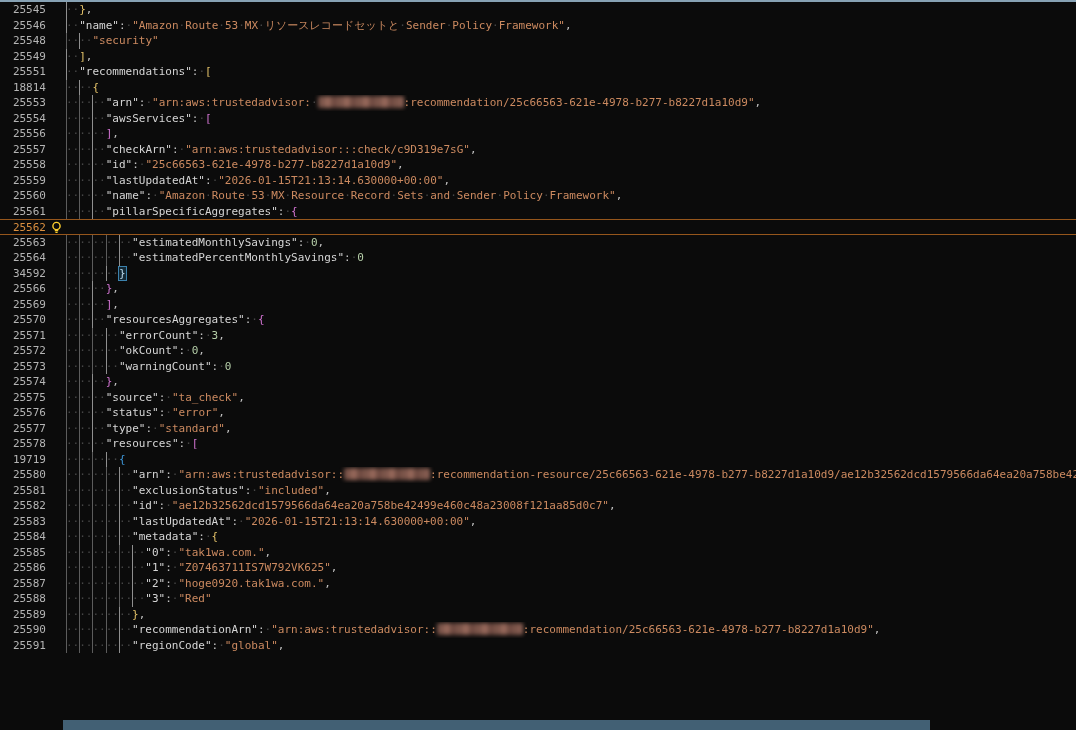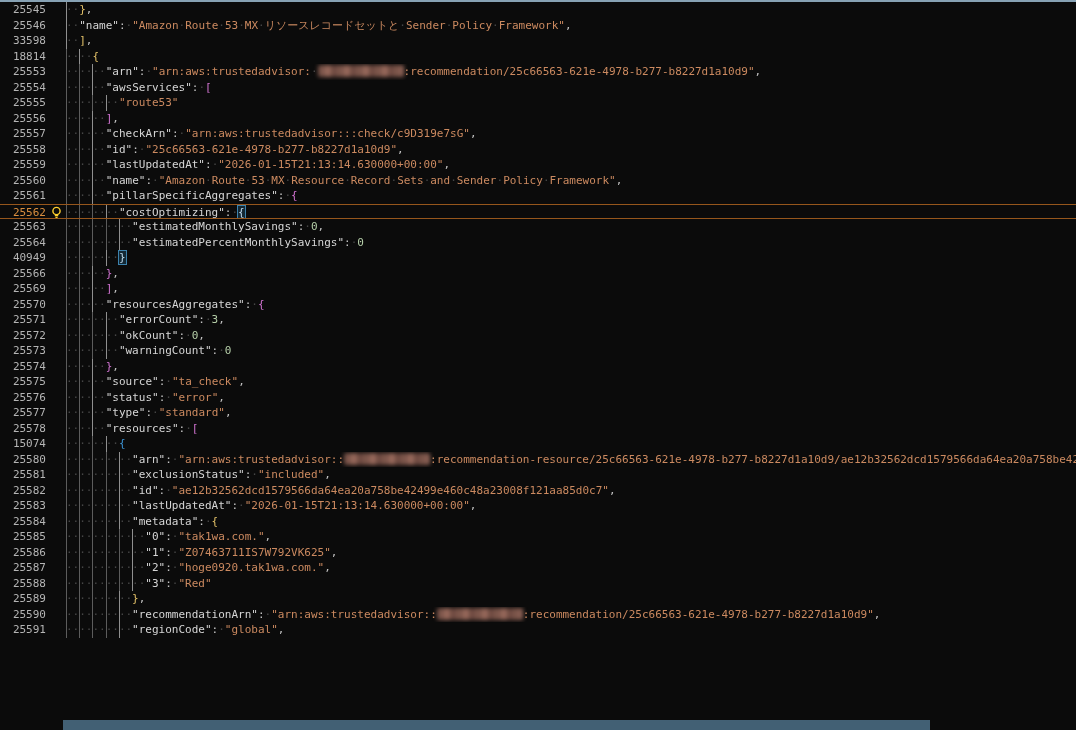--- a/index.html
+++ b/index.html
@@ -21,21 +21,21 @@
     overflow:hidden;
     box-sizing:border-box;
   }
   .gutter{
     flex:0 0 46px;width:46px;
     text-align:right;
     color:var(--c-gutter,#b5b5b5);
     user-select:none;
   }
   .content{margin-left:20px;white-space:pre;}
-  .row.cur{border-top:1px solid var(--c-curborder,#96561c);border-bottom:1px solid var(--c-curborder,#96561c);}
+  .row.cur{border-top:1px solid var(--c-curborder,#96561c);border-bottom:1px solid var(--c-curborder,#96561c);flex-direction:column;}
   .row.cur .gutter{color:var(--c-guttercur,#d98e3f);}
   .iw{display:inline-block;width:1ch;color:var(--c-dots,#464646);}
   .iw.g{box-shadow:inset 1px 0 0 var(--c-guide,#5c5c5c);}
   .iw.gi{box-shadow:inset 1px 0 0 var(--c-guidebright,#8f8f8f);}
   .ws{color:var(--c-dots,#464646);}
   .tk-key{color:var(--c-key,#d6d6d6);}
   .tk-pun{color:var(--c-punct,#c2c2c2);}
   .tk-str{color:var(--c-string,#cc8a60);}
   .tk-num{color:var(--c-number,#b5cea8);}
   .tk-b1{color:var(--c-gold,#e2c068);}
@@ -61,51 +61,52 @@
   }
 </style>
 </head>
 <body>
 
 <div id="screen" style="--c-bg: #0b0b0b; --c-topline: #9dbdd2; --c-gutter: #b5b5b5; --c-guttercur: #d98e3f; --c-curborder: #96561c; --c-key: #d6d6d6; --c-punct: #c2c2c2; --c-string: #cc8a60; --c-number: #b5cea8; --c-gold: #e2c068; --c-orchid: #d173d1; --c-blue: #3d95d6; --c-dots: #464646; --c-guide: #5c5c5c; --c-guidebright: #8f8f8f; --c-match: #3c82ad; --c-bulb: #ffd02e; --c-scrollbar: #6495b4;">
   <div id="topline"></div>
   <div id="lines">
       <div class="row"><span class="gutter">25545</span><span class="content"><span class="iw g gi">·</span><span class="iw">·</span><span class="tk-b1">}</span><span class="tk-pun">,</span></span></div>
       <div class="row"><span class="gutter">25546</span><span class="content"><span class="iw g gi">·</span><span class="iw">·</span><span class="tk-key">"name"</span><span class="tk-pun">:<span class="ws">·</span></span><span class="tk-str">"Amazon<span class="ws">·</span>Route<span class="ws">·</span>53<span class="ws">·</span>MX<span class="ws">·</span>リソースレコードセットと<span class="ws">·</span>Sender<span class="ws">·</span>Policy<span class="ws">·</span>Framework"</span><span class="tk-pun">,</span></span></div>
-      <div class="row"><span class="gutter">33598</span><span class="content"><span class="iw g gi">·</span><span class="iw">·</span><span class="tk-b1">]</span><span class="tk-pun">,</span></span></div>
+      <div class="row"><span class="gutter">25548</span><span class="content"><span class="iw g">·</span><span class="iw">·</span><span class="iw g gi">·</span><span class="iw">·</span><span class="tk-str">"security"</span></span></div>
+      <div class="row"><span class="gutter">25549</span><span class="content"><span class="iw g gi">·</span><span class="iw">·</span><span class="tk-b1">]</span><span class="tk-pun">,</span></span></div>
+      <div class="row"><span class="gutter">25551</span><span class="content"><span class="iw g gi">·</span><span class="iw">·</span><span class="tk-key">"recommendations"</span><span class="tk-pun">:<span class="ws">·</span></span><span class="tk-b1">[</span></span></div>
       <div class="row"><span class="gutter">18814</span><span class="content"><span class="iw g">·</span><span class="iw">·</span><span class="iw g gi">·</span><span class="iw">·</span><span class="tk-b1">{</span></span></div>
       <div class="row"><span class="gutter">25553</span><span class="content"><span class="iw g">·</span><span class="iw">·</span><span class="iw g">·</span><span class="iw">·</span><span class="iw g gi">·</span><span class="iw">·</span><span class="tk-key">"arn"</span><span class="tk-pun">:<span class="ws">·</span></span><span class="tk-str">"arn:aws:trustedadvisor:<span class="ws">·</span></span><span class="tk-red"></span><span class="tk-str">:recommendation/25c66563-621e-4978-b277-b8227d1a10d9"</span><span class="tk-pun">,</span></span></div>
       <div class="row"><span class="gutter">25554</span><span class="content"><span class="iw g">·</span><span class="iw">·</span><span class="iw g">·</span><span class="iw">·</span><span class="iw g gi">·</span><span class="iw">·</span><span class="tk-key">"awsServices"</span><span class="tk-pun">:<span class="ws">·</span></span><span class="tk-b2">[</span></span></div>
-      <div class="row"><span class="gutter">25555</span><span class="content"><span class="iw g">·</span><span class="iw">·</span><span class="iw g">·</span><span class="iw">·</span><span class="iw g">·</span><span class="iw">·</span><span class="iw g gi">·</span><span class="iw">·</span><span class="tk-str">"route53"</span></span></div>
       <div class="row"><span class="gutter">25556</span><span class="content"><span class="iw g">·</span><span class="iw">·</span><span class="iw g">·</span><span class="iw">·</span><span class="iw g gi">·</span><span class="iw">·</span><span class="tk-b2">]</span><span class="tk-pun">,</span></span></div>
       <div class="row"><span class="gutter">25557</span><span class="content"><span class="iw g">·</span><span class="iw">·</span><span class="iw g">·</span><span class="iw">·</span><span class="iw g gi">·</span><span class="iw">·</span><span class="tk-key">"checkArn"</span><span class="tk-pun">:<span class="ws">·</span></span><span class="tk-str">"arn:aws:trustedadvisor:::check/c9D319e7sG"</span><span class="tk-pun">,</span></span></div>
       <div class="row"><span class="gutter">25558</span><span class="content"><span class="iw g">·</span><span class="iw">·</span><span class="iw g">·</span><span class="iw">·</span><span class="iw g gi">·</span><span class="iw">·</span><span class="tk-key">"id"</span><span class="tk-pun">:<span class="ws">·</span></span><span class="tk-str">"25c66563-621e-4978-b277-b8227d1a10d9"</span><span class="tk-pun">,</span></span></div>
       <div class="row"><span class="gutter">25559</span><span class="content"><span class="iw g">·</span><span class="iw">·</span><span class="iw g">·</span><span class="iw">·</span><span class="iw g gi">·</span><span class="iw">·</span><span class="tk-key">"lastUpdatedAt"</span><span class="tk-pun">:<span class="ws">·</span></span><span class="tk-str">"2026-01-15T21:13:14.630000+00:00"</span><span class="tk-pun">,</span></span></div>
       <div class="row"><span class="gutter">25560</span><span class="content"><span class="iw g">·</span><span class="iw">·</span><span class="iw g">·</span><span class="iw">·</span><span class="iw g gi">·</span><span class="iw">·</span><span class="tk-key">"name"</span><span class="tk-pun">:<span class="ws">·</span></span><span class="tk-str">"Amazon<span class="ws">·</span>Route<span class="ws">·</span>53<span class="ws">·</span>MX<span class="ws">·</span>Resource<span class="ws">·</span>Record<span class="ws">·</span>Sets<span class="ws">·</span>and<span class="ws">·</span>Sender<span class="ws">·</span>Policy<span class="ws">·</span>Framework"</span><span class="tk-pun">,</span></span></div>
       <div class="row"><span class="gutter">25561</span><span class="content"><span class="iw g">·</span><span class="iw">·</span><span class="iw g">·</span><span class="iw">·</span><span class="iw g gi">·</span><span class="iw">·</span><span class="tk-key">"pillarSpecificAggregates"</span><span class="tk-pun">:<span class="ws">·</span></span><span class="tk-b2">{</span></span></div>
       <div class="row cur"><span class="gutter">25562</span><span id="bulb"><svg width="13" height="13" viewBox="0 0 13 13">
             <circle cx="6.5" cy="5" r="3.6" fill="none" stroke="#ffd02e" stroke-width="1.4"></circle>
             <line x1="4.8" y1="9.6" x2="8.2" y2="9.6" stroke="#ffd02e" stroke-width="1.4"></line>
             <line x1="5.4" y1="11.4" x2="7.6" y2="11.4" stroke="#ffd02e" stroke-width="1.2"></line>
           </svg></span><span class="content"><span class="iw g">·</span><span class="iw">·</span><span class="iw g">·</span><span class="iw">·</span><span class="iw g">·</span><span class="iw">·</span><span class="iw g gi">·</span><span class="iw">·</span><span class="tk-key">"costOptimizing"</span><span class="tk-pun">:<span class="ws">·</span></span><span class="tk-bm">{</span></span></div>
       <div class="row"><span class="gutter">25563</span><span class="content"><span class="iw g">·</span><span class="iw">·</span><span class="iw g">·</span><span class="iw">·</span><span class="iw g">·</span><span class="iw">·</span><span class="iw g">·</span><span class="iw">·</span><span class="iw g gi">·</span><span class="iw">·</span><span class="tk-key">"estimatedMonthlySavings"</span><span class="tk-pun">:<span class="ws">·</span></span><span class="tk-num">0</span><span class="tk-pun">,</span></span></div>
       <div class="row"><span class="gutter">25564</span><span class="content"><span class="iw g">·</span><span class="iw">·</span><span class="iw g">·</span><span class="iw">·</span><span class="iw g">·</span><span class="iw">·</span><span class="iw g">·</span><span class="iw">·</span><span class="iw g gi">·</span><span class="iw">·</span><span class="tk-key">"estimatedPercentMonthlySavings"</span><span class="tk-pun">:<span class="ws">·</span></span><span class="tk-num">0</span></span></div>
-      <div class="row"><span class="gutter">40949</span><span class="content"><span class="iw g">·</span><span class="iw">·</span><span class="iw g">·</span><span class="iw">·</span><span class="iw g">·</span><span class="iw">·</span><span class="iw g gi">·</span><span class="iw">·</span><span class="tk-bm">}</span></span></div>
+      <div class="row"><span class="gutter">34592</span><span class="content"><span class="iw g">·</span><span class="iw">·</span><span class="iw g">·</span><span class="iw">·</span><span class="iw g">·</span><span class="iw">·</span><span class="iw g gi">·</span><span class="iw">·</span><span class="tk-bm">}</span></span></div>
       <div class="row"><span class="gutter">25566</span><span class="content"><span class="iw g">·</span><span class="iw">·</span><span class="iw g">·</span><span class="iw">·</span><span class="iw g gi">·</span><span class="iw">·</span><span class="tk-b2">}</span><span class="tk-pun">,</span></span></div>
       <div class="row"><span class="gutter">25569</span><span class="content"><span class="iw g">·</span><span class="iw">·</span><span class="iw g">·</span><span class="iw">·</span><span class="iw g gi">·</span><span class="iw">·</span><span class="tk-b2">]</span><span class="tk-pun">,</span></span></div>
       <div class="row"><span class="gutter">25570</span><span class="content"><span class="iw g">·</span><span class="iw">·</span><span class="iw g">·</span><span class="iw">·</span><span class="iw g gi">·</span><span class="iw">·</span><span class="tk-key">"resourcesAggregates"</span><span class="tk-pun">:<span class="ws">·</span></span><span class="tk-b2">{</span></span></div>
       <div class="row"><span class="gutter">25571</span><span class="content"><span class="iw g">·</span><span class="iw">·</span><span class="iw g">·</span><span class="iw">·</span><span class="iw g">·</span><span class="iw">·</span><span class="iw g gi">·</span><span class="iw">·</span><span class="tk-key">"errorCount"</span><span class="tk-pun">:<span class="ws">·</span></span><span class="tk-num">3</span><span class="tk-pun">,</span></span></div>
       <div class="row"><span class="gutter">25572</span><span class="content"><span class="iw g">·</span><span class="iw">·</span><span class="iw g">·</span><span class="iw">·</span><span class="iw g">·</span><span class="iw">·</span><span class="iw g gi">·</span><span class="iw">·</span><span class="tk-key">"okCount"</span><span class="tk-pun">:<span class="ws">·</span></span><span class="tk-num">0</span><span class="tk-pun">,</span></span></div>
       <div class="row"><span class="gutter">25573</span><span class="content"><span class="iw g">·</span><span class="iw">·</span><span class="iw g">·</span><span class="iw">·</span><span class="iw g">·</span><span class="iw">·</span><span class="iw g gi">·</span><span class="iw">·</span><span class="tk-key">"warningCount"</span><span class="tk-pun">:<span class="ws">·</span></span><span class="tk-num">0</span></span></div>
       <div class="row"><span class="gutter">25574</span><span class="content"><span class="iw g">·</span><span class="iw">·</span><span class="iw g">·</span><span class="iw">·</span><span class="iw g gi">·</span><span class="iw">·</span><span class="tk-b2">}</span><span class="tk-pun">,</span></span></div>
       <div class="row"><span class="gutter">25575</span><span class="content"><span class="iw g">·</span><span class="iw">·</span><span class="iw g">·</span><span class="iw">·</span><span class="iw g gi">·</span><span class="iw">·</span><span class="tk-key">"source"</span><span class="tk-pun">:<span class="ws">·</span></span><span class="tk-str">"ta_check"</span><span class="tk-pun">,</span></span></div>
       <div class="row"><span class="gutter">25576</span><span class="content"><span class="iw g">·</span><span class="iw">·</span><span class="iw g">·</span><span class="iw">·</span><span class="iw g gi">·</span><span class="iw">·</span><span class="tk-key">"status"</span><span class="tk-pun">:<span class="ws">·</span></span><span class="tk-str">"error"</span><span class="tk-pun">,</span></span></div>
       <div class="row"><span class="gutter">25577</span><span class="content"><span class="iw g">·</span><span class="iw">·</span><span class="iw g">·</span><span class="iw">·</span><span class="iw g gi">·</span><span class="iw">·</span><span class="tk-key">"type"</span><span class="tk-pun">:<span class="ws">·</span></span><span class="tk-str">"standard"</span><span class="tk-pun">,</span></span></div>
       <div class="row"><span class="gutter">25578</span><span class="content"><span class="iw g">·</span><span class="iw">·</span><span class="iw g">·</span><span class="iw">·</span><span class="iw g gi">·</span><span class="iw">·</span><span class="tk-key">"resources"</span><span class="tk-pun">:<span class="ws">·</span></span><span class="tk-b2">[</span></span></div>
-      <div class="row"><span class="gutter">15074</span><span class="content"><span class="iw g">·</span><span class="iw">·</span><span class="iw g">·</span><span class="iw">·</span><span class="iw g">·</span><span class="iw">·</span><span class="iw g gi">·</span><span class="iw">·</span><span class="tk-b3">{</span></span></div>
+      <div class="row"><span class="gutter">19719</span><span class="content"><span class="iw g">·</span><span class="iw">·</span><span class="iw g">·</span><span class="iw">·</span><span class="iw g">·</span><span class="iw">·</span><span class="iw g gi">·</span><span class="iw">·</span><span class="tk-b3">{</span></span></div>
       <div class="row"><span class="gutter">25580</span><span class="content"><span class="iw g">·</span><span class="iw">·</span><span class="iw g">·</span><span class="iw">·</span><span class="iw g">·</span><span class="iw">·</span><span class="iw g">·</span><span class="iw">·</span><span class="iw g gi">·</span><span class="iw">·</span><span class="tk-key">"arn"</span><span class="tk-pun">:<span class="ws">·</span></span><span class="tk-str">"arn:aws:trustedadvisor::</span><span class="tk-red"></span><span class="tk-str">:recommendation-resource/25c66563-621e-4978-b277-b8227d1a10d9/ae12b32562dcd1579566da64ea20a758be42499e460c48a23008f121aa85d0c7"</span></span></div>
       <div class="row"><span class="gutter">25581</span><span class="content"><span class="iw g">·</span><span class="iw">·</span><span class="iw g">·</span><span class="iw">·</span><span class="iw g">·</span><span class="iw">·</span><span class="iw g">·</span><span class="iw">·</span><span class="iw g gi">·</span><span class="iw">·</span><span class="tk-key">"exclusionStatus"</span><span class="tk-pun">:<span class="ws">·</span></span><span class="tk-str">"included"</span><span class="tk-pun">,</span></span></div>
       <div class="row"><span class="gutter">25582</span><span class="content"><span class="iw g">·</span><span class="iw">·</span><span class="iw g">·</span><span class="iw">·</span><span class="iw g">·</span><span class="iw">·</span><span class="iw g">·</span><span class="iw">·</span><span class="iw g gi">·</span><span class="iw">·</span><span class="tk-key">"id"</span><span class="tk-pun">:<span class="ws">·</span></span><span class="tk-str">"ae12b32562dcd1579566da64ea20a758be42499e460c48a23008f121aa85d0c7"</span><span class="tk-pun">,</span></span></div>
       <div class="row"><span class="gutter">25583</span><span class="content"><span class="iw g">·</span><span class="iw">·</span><span class="iw g">·</span><span class="iw">·</span><span class="iw g">·</span><span class="iw">·</span><span class="iw g">·</span><span class="iw">·</span><span class="iw g gi">·</span><span class="iw">·</span><span class="tk-key">"lastUpdatedAt"</span><span class="tk-pun">:<span class="ws">·</span></span><span class="tk-str">"2026-01-15T21:13:14.630000+00:00"</span><span class="tk-pun">,</span></span></div>
       <div class="row"><span class="gutter">25584</span><span class="content"><span class="iw g">·</span><span class="iw">·</span><span class="iw g">·</span><span class="iw">·</span><span class="iw g">·</span><span class="iw">·</span><span class="iw g">·</span><span class="iw">·</span><span class="iw g gi">·</span><span class="iw">·</span><span class="tk-key">"metadata"</span><span class="tk-pun">:<span class="ws">·</span></span><span class="tk-b1">{</span></span></div>
       <div class="row"><span class="gutter">25585</span><span class="content"><span class="iw g">·</span><span class="iw">·</span><span class="iw g">·</span><span class="iw">·</span><span class="iw g">·</span><span class="iw">·</span><span class="iw g">·</span><span class="iw">·</span><span class="iw g">·</span><span class="iw">·</span><span class="iw g gi">·</span><span class="iw">·</span><span class="tk-key">"0"</span><span class="tk-pun">:<span class="ws">·</span></span><span class="tk-str">"tak1wa.com."</span><span class="tk-pun">,</span></span></div>
       <div class="row"><span class="gutter">25586</span><span class="content"><span class="iw g">·</span><span class="iw">·</span><span class="iw g">·</span><span class="iw">·</span><span class="iw g">·</span><span class="iw">·</span><span class="iw g">·</span><span class="iw">·</span><span class="iw g">·</span><span class="iw">·</span><span class="iw g gi">·</span><span class="iw">·</span><span class="tk-key">"1"</span><span class="tk-pun">:<span class="ws">·</span></span><span class="tk-str">"Z07463711IS7W792VK625"</span><span class="tk-pun">,</span></span></div>
       <div class="row"><span class="gutter">25587</span><span class="content"><span class="iw g">·</span><span class="iw">·</span><span class="iw g">·</span><span class="iw">·</span><span class="iw g">·</span><span class="iw">·</span><span class="iw g">·</span><span class="iw">·</span><span class="iw g">·</span><span class="iw">·</span><span class="iw g gi">·</span><span class="iw">·</span><span class="tk-key">"2"</span><span class="tk-pun">:<span class="ws">·</span></span><span class="tk-str">"hoge0920.tak1wa.com."</span><span class="tk-pun">,</span></span></div>
       <div class="row"><span class="gutter">25588</span><span class="content"><span class="iw g">·</span><span class="iw">·</span><span class="iw g">·</span><span class="iw">·</span><span class="iw g">·</span><span class="iw">·</span><span class="iw g">·</span><span class="iw">·</span><span class="iw g">·</span><span class="iw">·</span><span class="iw g gi">·</span><span class="iw">·</span><span class="tk-key">"3"</span><span class="tk-pun">:<span class="ws">·</span></span><span class="tk-str">"Red"</span></span></div>
       <div class="row"><span class="gutter">25589</span><span class="content"><span class="iw g">·</span><span class="iw">·</span><span class="iw g">·</span><span class="iw">·</span><span class="iw g">·</span><span class="iw">·</span><span class="iw g">·</span><span class="iw">·</span><span class="iw g gi">·</span><span class="iw">·</span><span class="tk-b1">}</span><span class="tk-pun">,</span></span></div>

